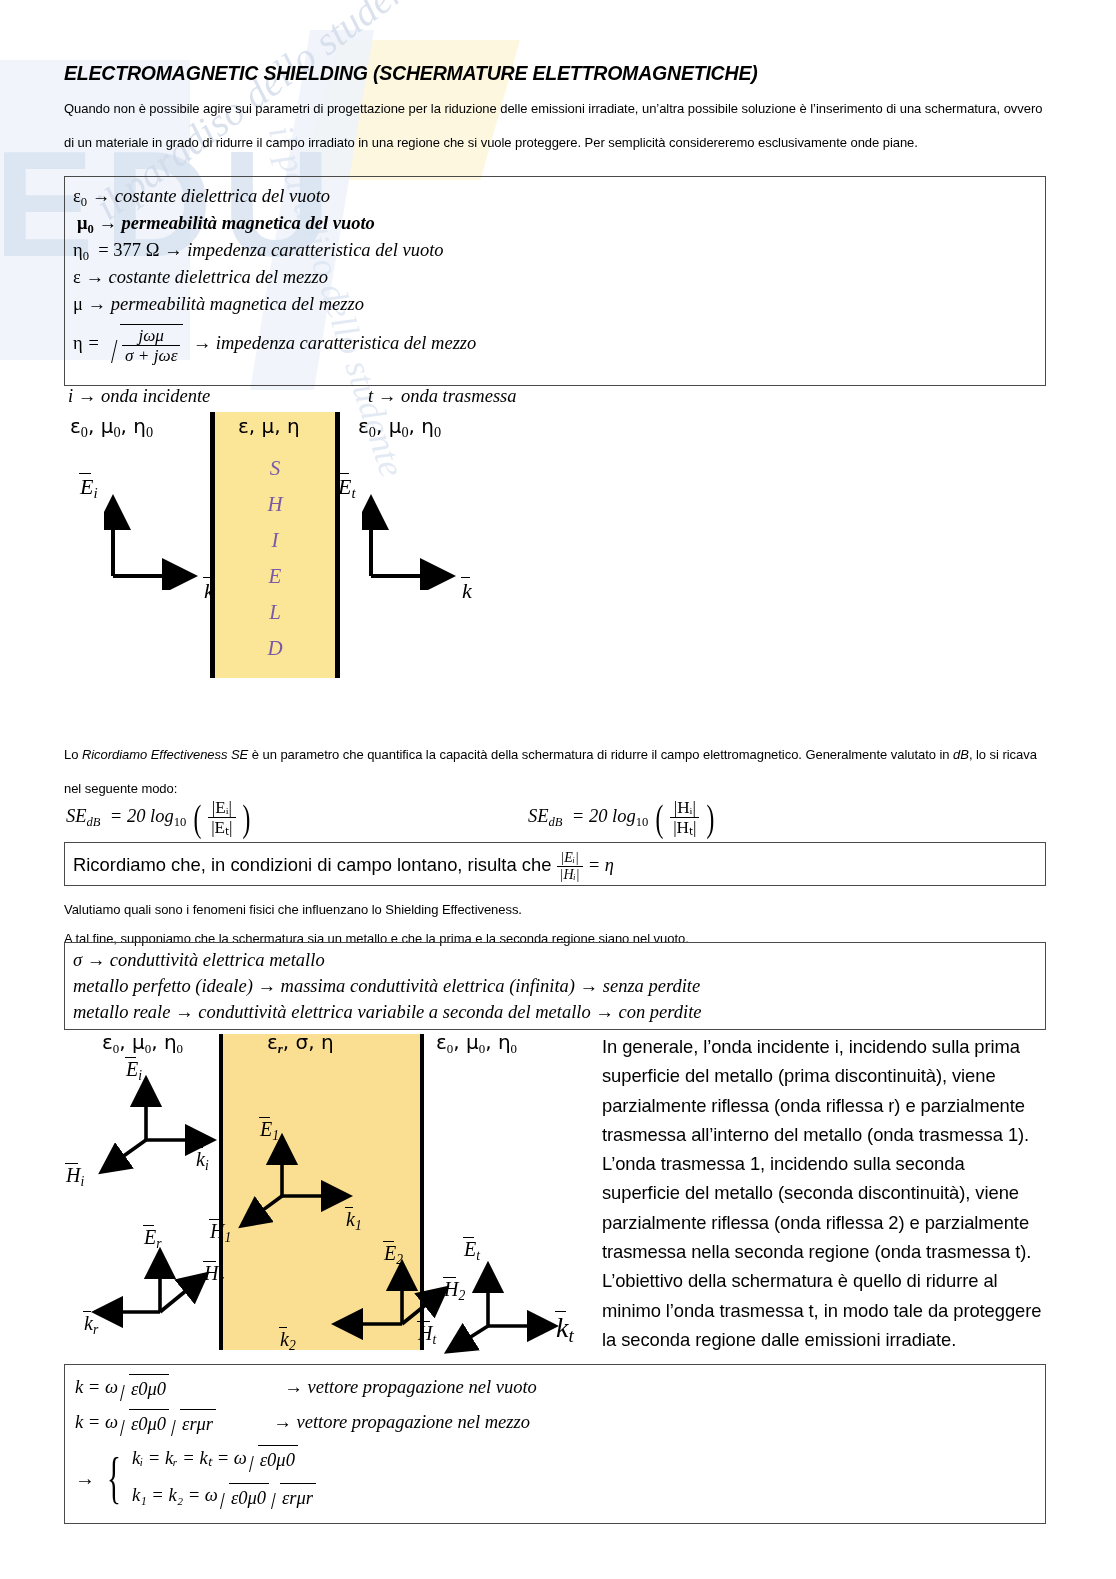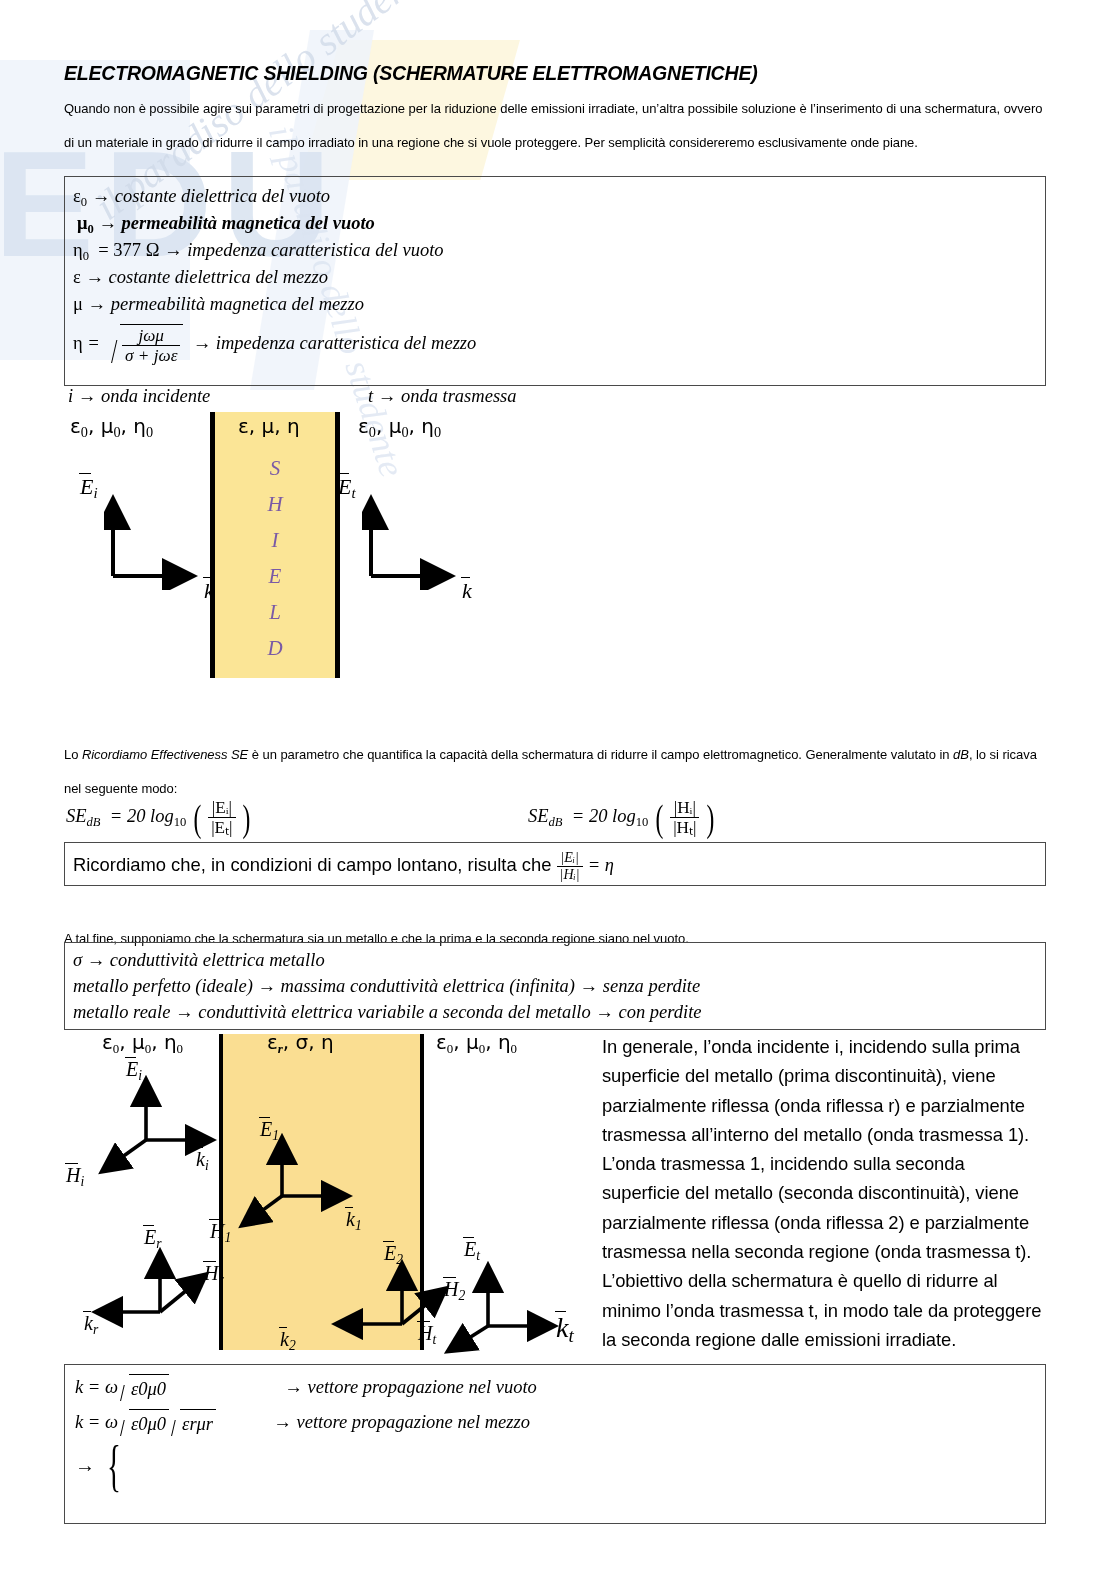--- a/index.html
+++ b/index.html
@@ -361,20 +361,21 @@
   <div class="box" style="left:64px;top:842px;width:982px;height:44px;">
     <div class="abs" style="left:8px;top:7px;font-size:18.4px;white-space:nowrap;">
       <span>Ricordiamo che, in condizioni di campo lontano, risulta che </span><span class="frac" style="font-family:'Liberation Serif',serif;font-style:italic;font-size:14px;">
         <span class="num">|Eᵢ|</span>
         <span class="den">|Hᵢ|</span>
       </span>
       <span style="font-family:'Liberation Serif',serif;font-style:italic;">= η</span>
     </div>
   </div>
 
+  <div class="para" style="left:64px;top:893px;width:982px;">Valutiamo quali sono i fenomeni fisici che influenzano lo Shielding Effectiveness.</div>
   <div class="para" style="left:64px;top:922px;width:982px;">A tal fine, supponiamo che la schermatura sia un metallo e che la prima e la seconda regione siano nel vuoto.</div>
 
   <div class="box mathbox" style="left:64px;top:942px;width:982px;height:88px;">
     <div class="mathline" style="left:8px;top:4px;">σ → conduttività elettrica metallo</div>
     <div class="mathline" style="left:8px;top:30px;">metallo perfetto (ideale) → massima conduttività elettrica (infinita) → senza perdite</div>
     <div class="mathline" style="left:8px;top:56px;text-align:center;">metallo reale → conduttività elettrica variabile a seconda del metallo → con perdite</div>
   </div>
 
   <div id="diagram2">
 
@@ -485,16 +486,24 @@
     <div class="mathline" style="left:10px;top:44px;">
       <span>k = ω</span><span class="sqrt"><span class="rad"><span>ε0μ0</span></span></span><span class="sqrt"><span class="rad"><span>εrμr</span></span></span>
       <span style="display:inline-block;width:48px;"></span>
       <span class="arrow">→</span>
       <span>vettore propagazione nel mezzo</span>
     </div>
 
     <div class="mathline" style="left:10px;top:80px;">
       <span class="arrow" style="display:inline-block;vertical-align:middle;font-size:20px;">→</span>
       <span style="display:inline-block;vertical-align:middle;font-size:58px;font-style:normal;line-height:.72;transform:scaleX(.5);transform-origin:center;">{</span>
+      <span style="display:inline-block;vertical-align:middle;">
+        <span style="display:block;white-space:nowrap;">
+          <span>kᵢ = kᵣ = kₜ = ω</span><span class="sqrt"><span class="rad"><span>ε0μ0</span></span></span>
+        </span>
+        <span style="display:block;white-space:nowrap;margin-top:8px;">
+          <span>k₁ = k₂ = ω</span><span class="sqrt"><span class="rad"><span>ε0μ0</span></span></span><span class="sqrt"><span class="rad"><span>εrμr</span></span></span>
+        </span>
+      </span>
     </div>
   </div>
 
 </div>
 
 </body></html>

